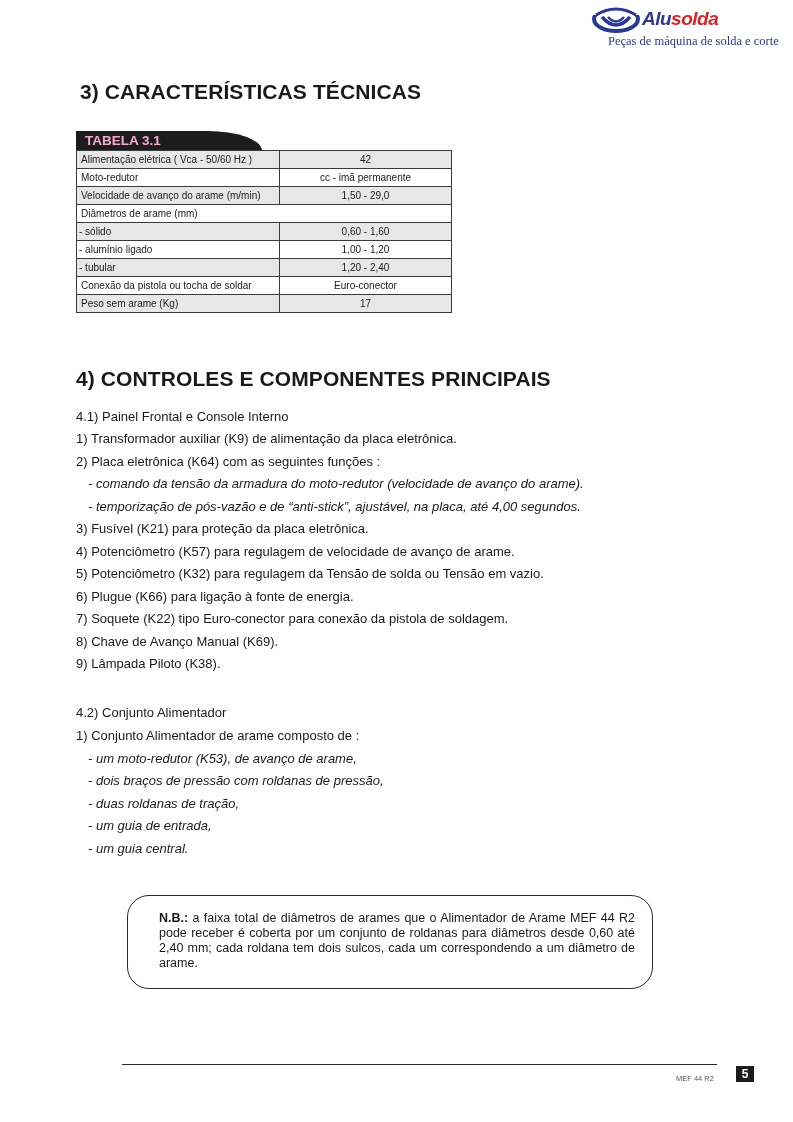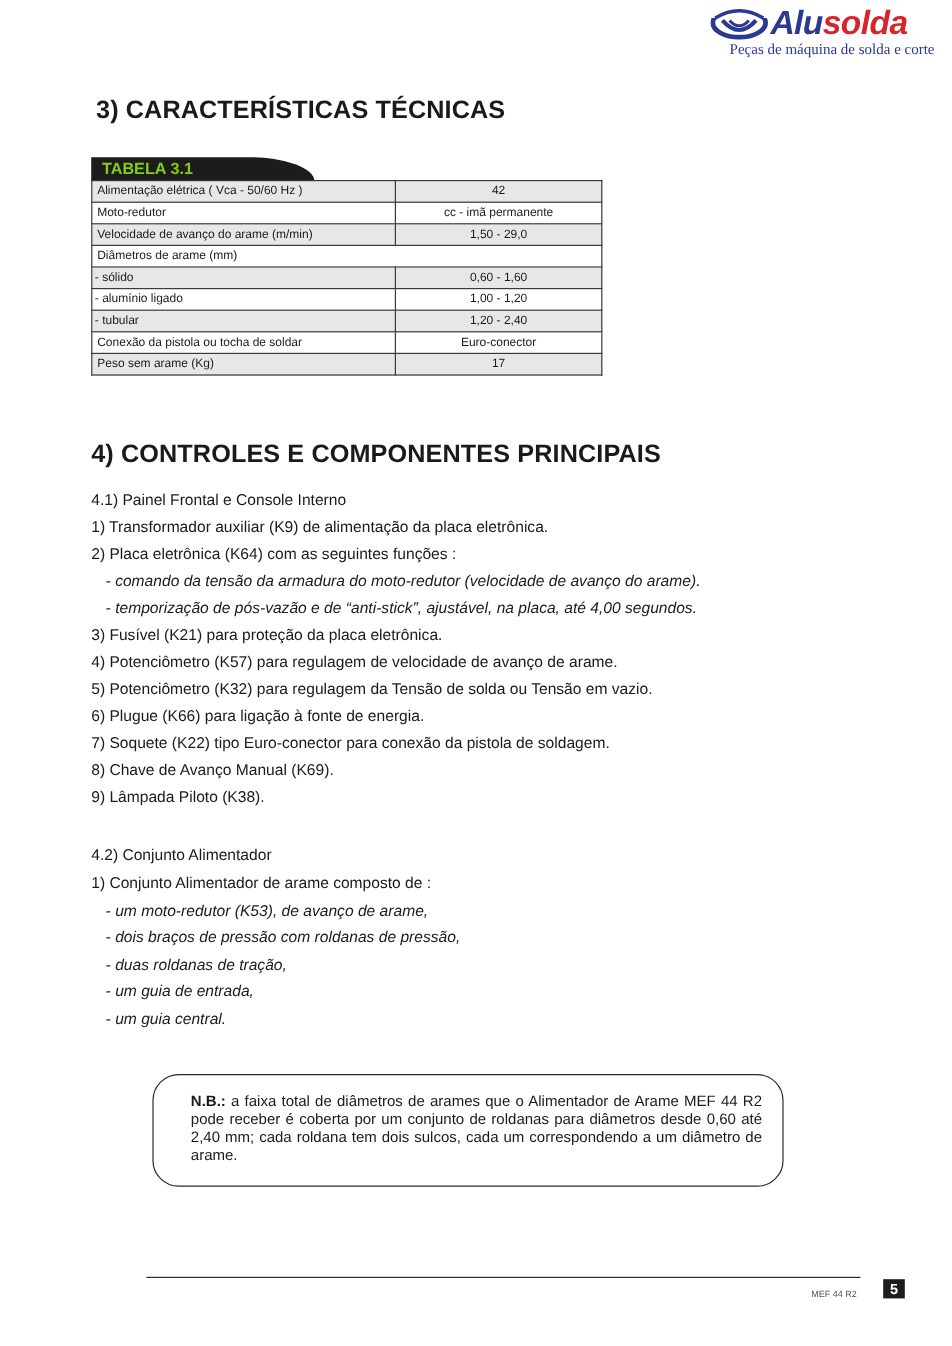--- a/index.html
+++ b/index.html
@@ -1,33 +1,33 @@
 <!DOCTYPE html>
 <html><head>
   <meta charset="utf-8">
   <style>
     html, body { margin: 0; padding: 0; background: #ffffff; }
     body { width: 793px; height: 1122px; position: relative; overflow: hidden; font-family: "Liberation Sans", sans-serif; color: #1a1a1a; }
 
     
     .logo { position: absolute; left: 590px; top: 3px; width: 200px; height: 45px; }
     .logo-mark { position: absolute; left: 2px; top: 2px; width: 50px; height: 30px; }
-    .logo-word { position: absolute; left: 52px; top: 1px; font-family: "Liberation Sans", sans-serif; font-weight: bold; font-style: italic; font-size: 28px; letter-spacing: -0.5px; line-height: 30px; }
+    .logo-word { position: absolute; left: 52px; top: 1px; font-family: "Liberation Sans", sans-serif; font-weight: bold; font-style: italic; font-size: 19px; letter-spacing: -0.5px; line-height: 30px; }
     .logo-word .alu { color: #2b3990; }
     .logo-word .solda { color: #d7262b; }
     .logo-sub { position: absolute; left: 8px; top: 31px; font-family: "Liberation Serif", serif; font-size: 12.5px; color: #2b3990; white-space: nowrap; margin-left: 10px; }
 
     
     .h-section { position: absolute; font-weight: bold; font-size: 21px; color: #1a1a1a; white-space: nowrap; letter-spacing: 0.1px; }
     .h1 { left: 80px; top: 80px; }
     .h2 { left: 76px; top: 367px; }
 
     
-    .tab-label { position: absolute; left: 76px; top: 131px; width: 186px; height: 20px; background: #1c1c1c; color: #84cc16; font-weight: bold; font-size: 13.5px; line-height: 20px; padding-left: 9px; box-sizing: border-box; border-top-right-radius: 60px 22px; }
-    .spec-table { position: absolute; left: 76px; top: 150px; width: 426px; border-collapse: collapse; font-size: 10px; }
+    .tab-label { position: absolute; left: 76px; top: 131px; width: 186px; height: 20px; background: #1c1c1c; color: #f9a8d4; font-weight: bold; font-size: 13.5px; line-height: 20px; padding-left: 9px; box-sizing: border-box; border-top-right-radius: 60px 22px; }
+    .spec-table { position: absolute; left: 76px; top: 150px; width: 376px; border-collapse: collapse; font-size: 10px; }
     .spec-table td { border: 1px solid #3a3a3a; height: 17px; padding: 0 4px; line-height: 17px; box-sizing: border-box; }
     .spec-table td.val { text-align: center; width: 172px; }
     .spec-table tr.grey td { background: #e7e7e8; }
     .spec-table tr.white td { background: #ffffff; }
     .spec-table td.indent { padding-left: 2px; }
 
     
     .subhead { position: absolute; font-weight: normal; font-size: 13px; white-space: nowrap; }
     .sh1 { left: 76px; top: 409px; }
     .sh2 { left: 76px; top: 705px; }

